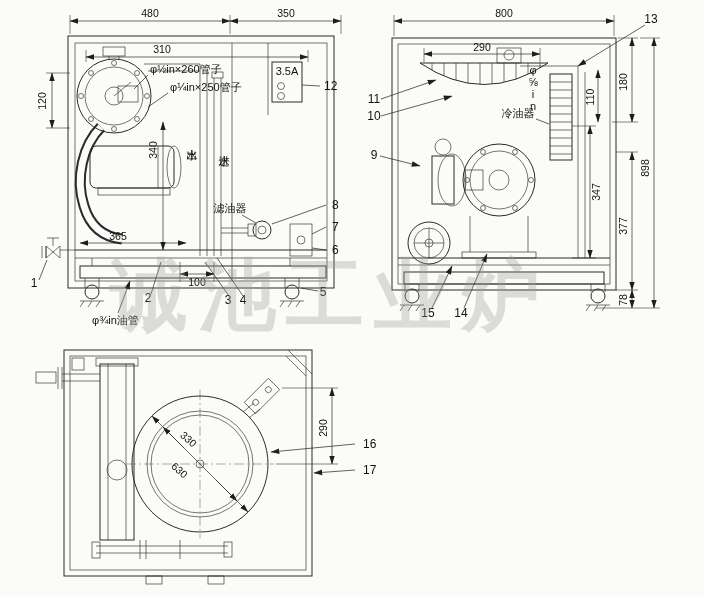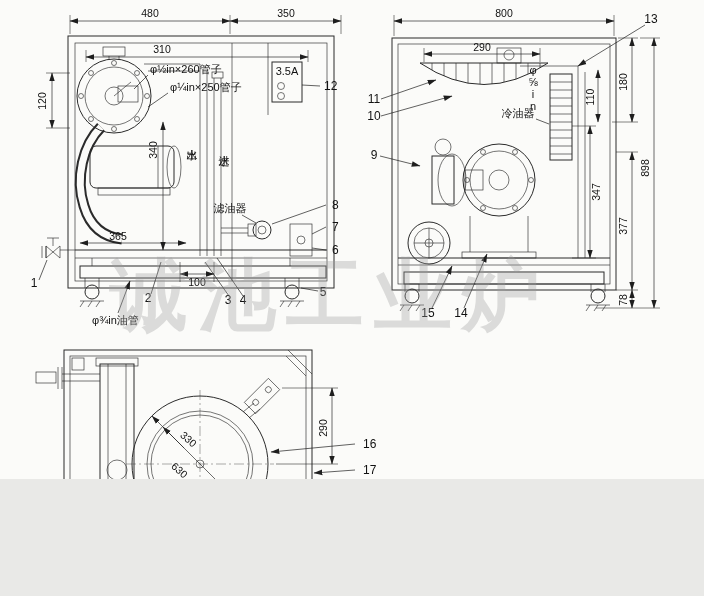--- a/index.html
+++ b/index.html
@@ -1,16 +1,16 @@
 <!DOCTYPE html>
 <html><head>
 <meta charset="utf-8">
 <style>
   html,body{margin:0;padding:0;background:#e9e9e7;}
-  #stage{position:relative;width:704px;height:479px;background:#fbfbf9;overflow:hidden;
+  #stage{position:relative;width:704px;height:596px;background:#fbfbf9;overflow:hidden;
          font-family:"Liberation Sans","DejaVu Sans",sans-serif;}
   svg{display:block;}
   .ln   {fill:none;stroke:#2b2b2b;stroke-width:1;}
   .ln2  {fill:none;stroke:#2b2b2b;stroke-width:0.65;}
   .pipew{fill:none;stroke:#fbfbf9;stroke-width:7;}
   .pipeb{fill:none;stroke:#2b2b2b;stroke-width:11;}
   .dim  {fill:none;stroke:#1e1e1e;stroke-width:0.65;}
   .ext  {fill:none;stroke:#1e1e1e;stroke-width:0.55;}
   .lead {fill:none;stroke:#1e1e1e;stroke-width:0.7;}
   .cl   {fill:none;stroke:#555;stroke-width:0.5;stroke-dasharray:10 3 2 3;}

